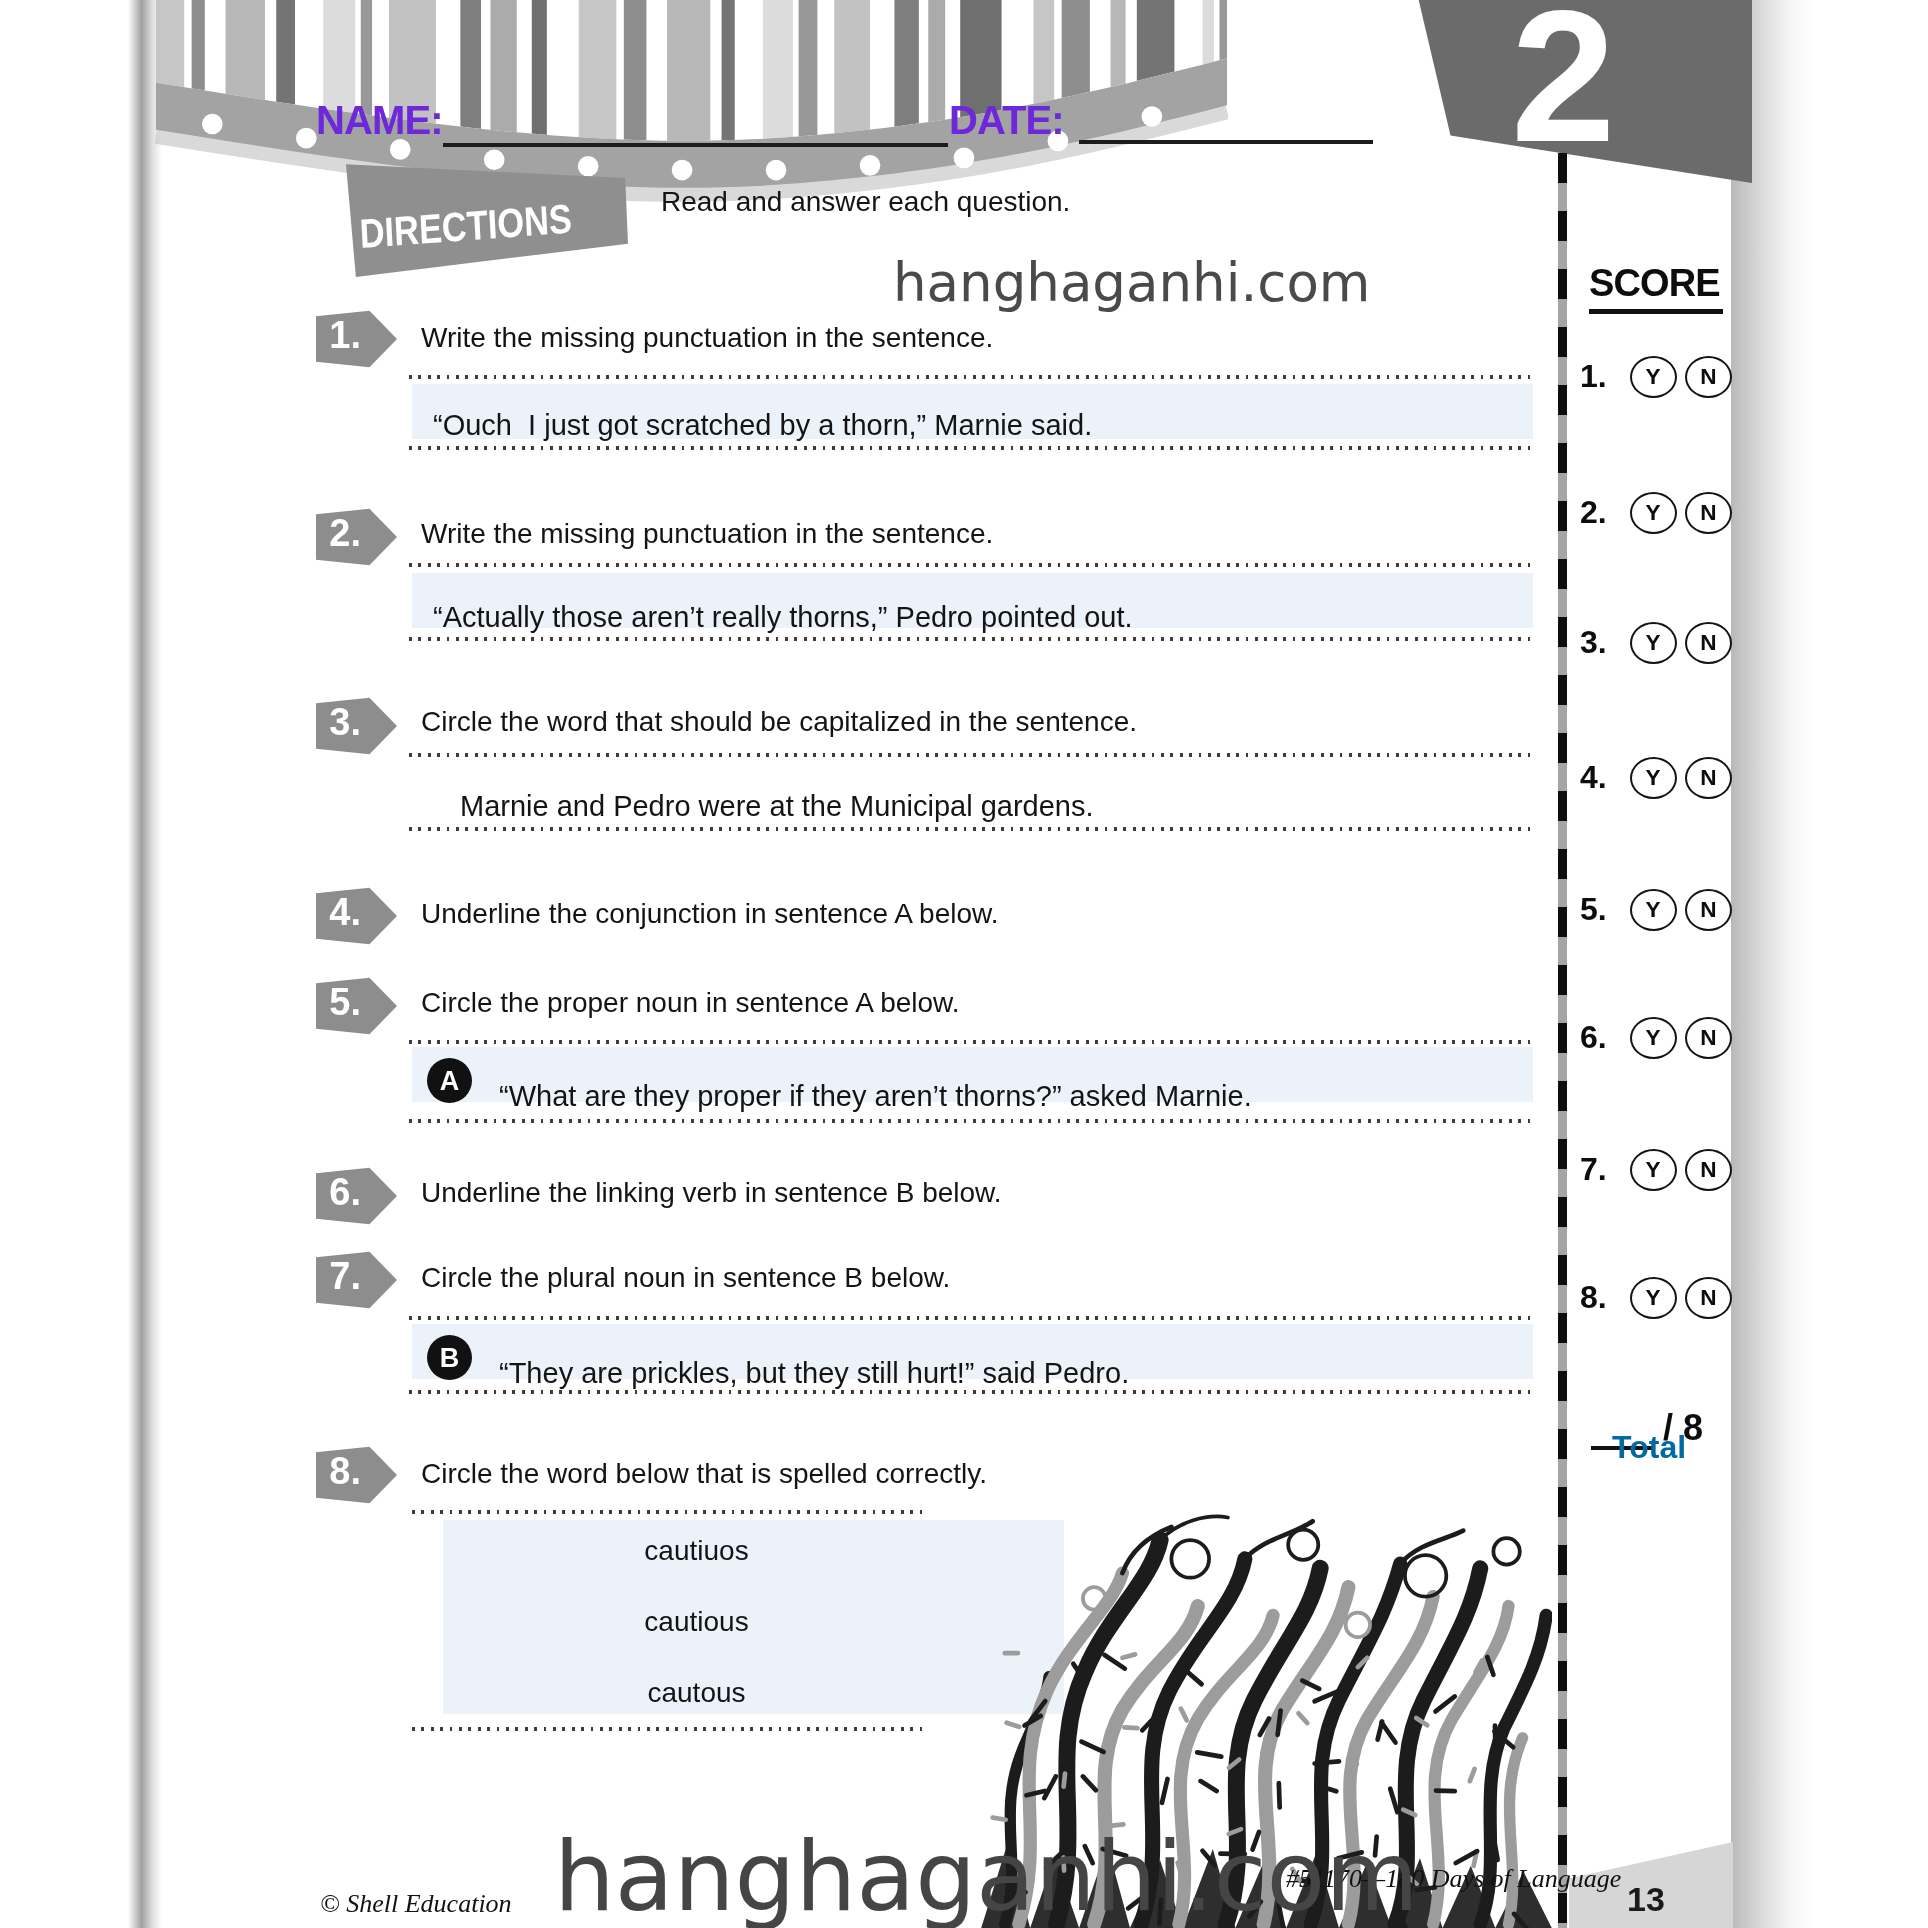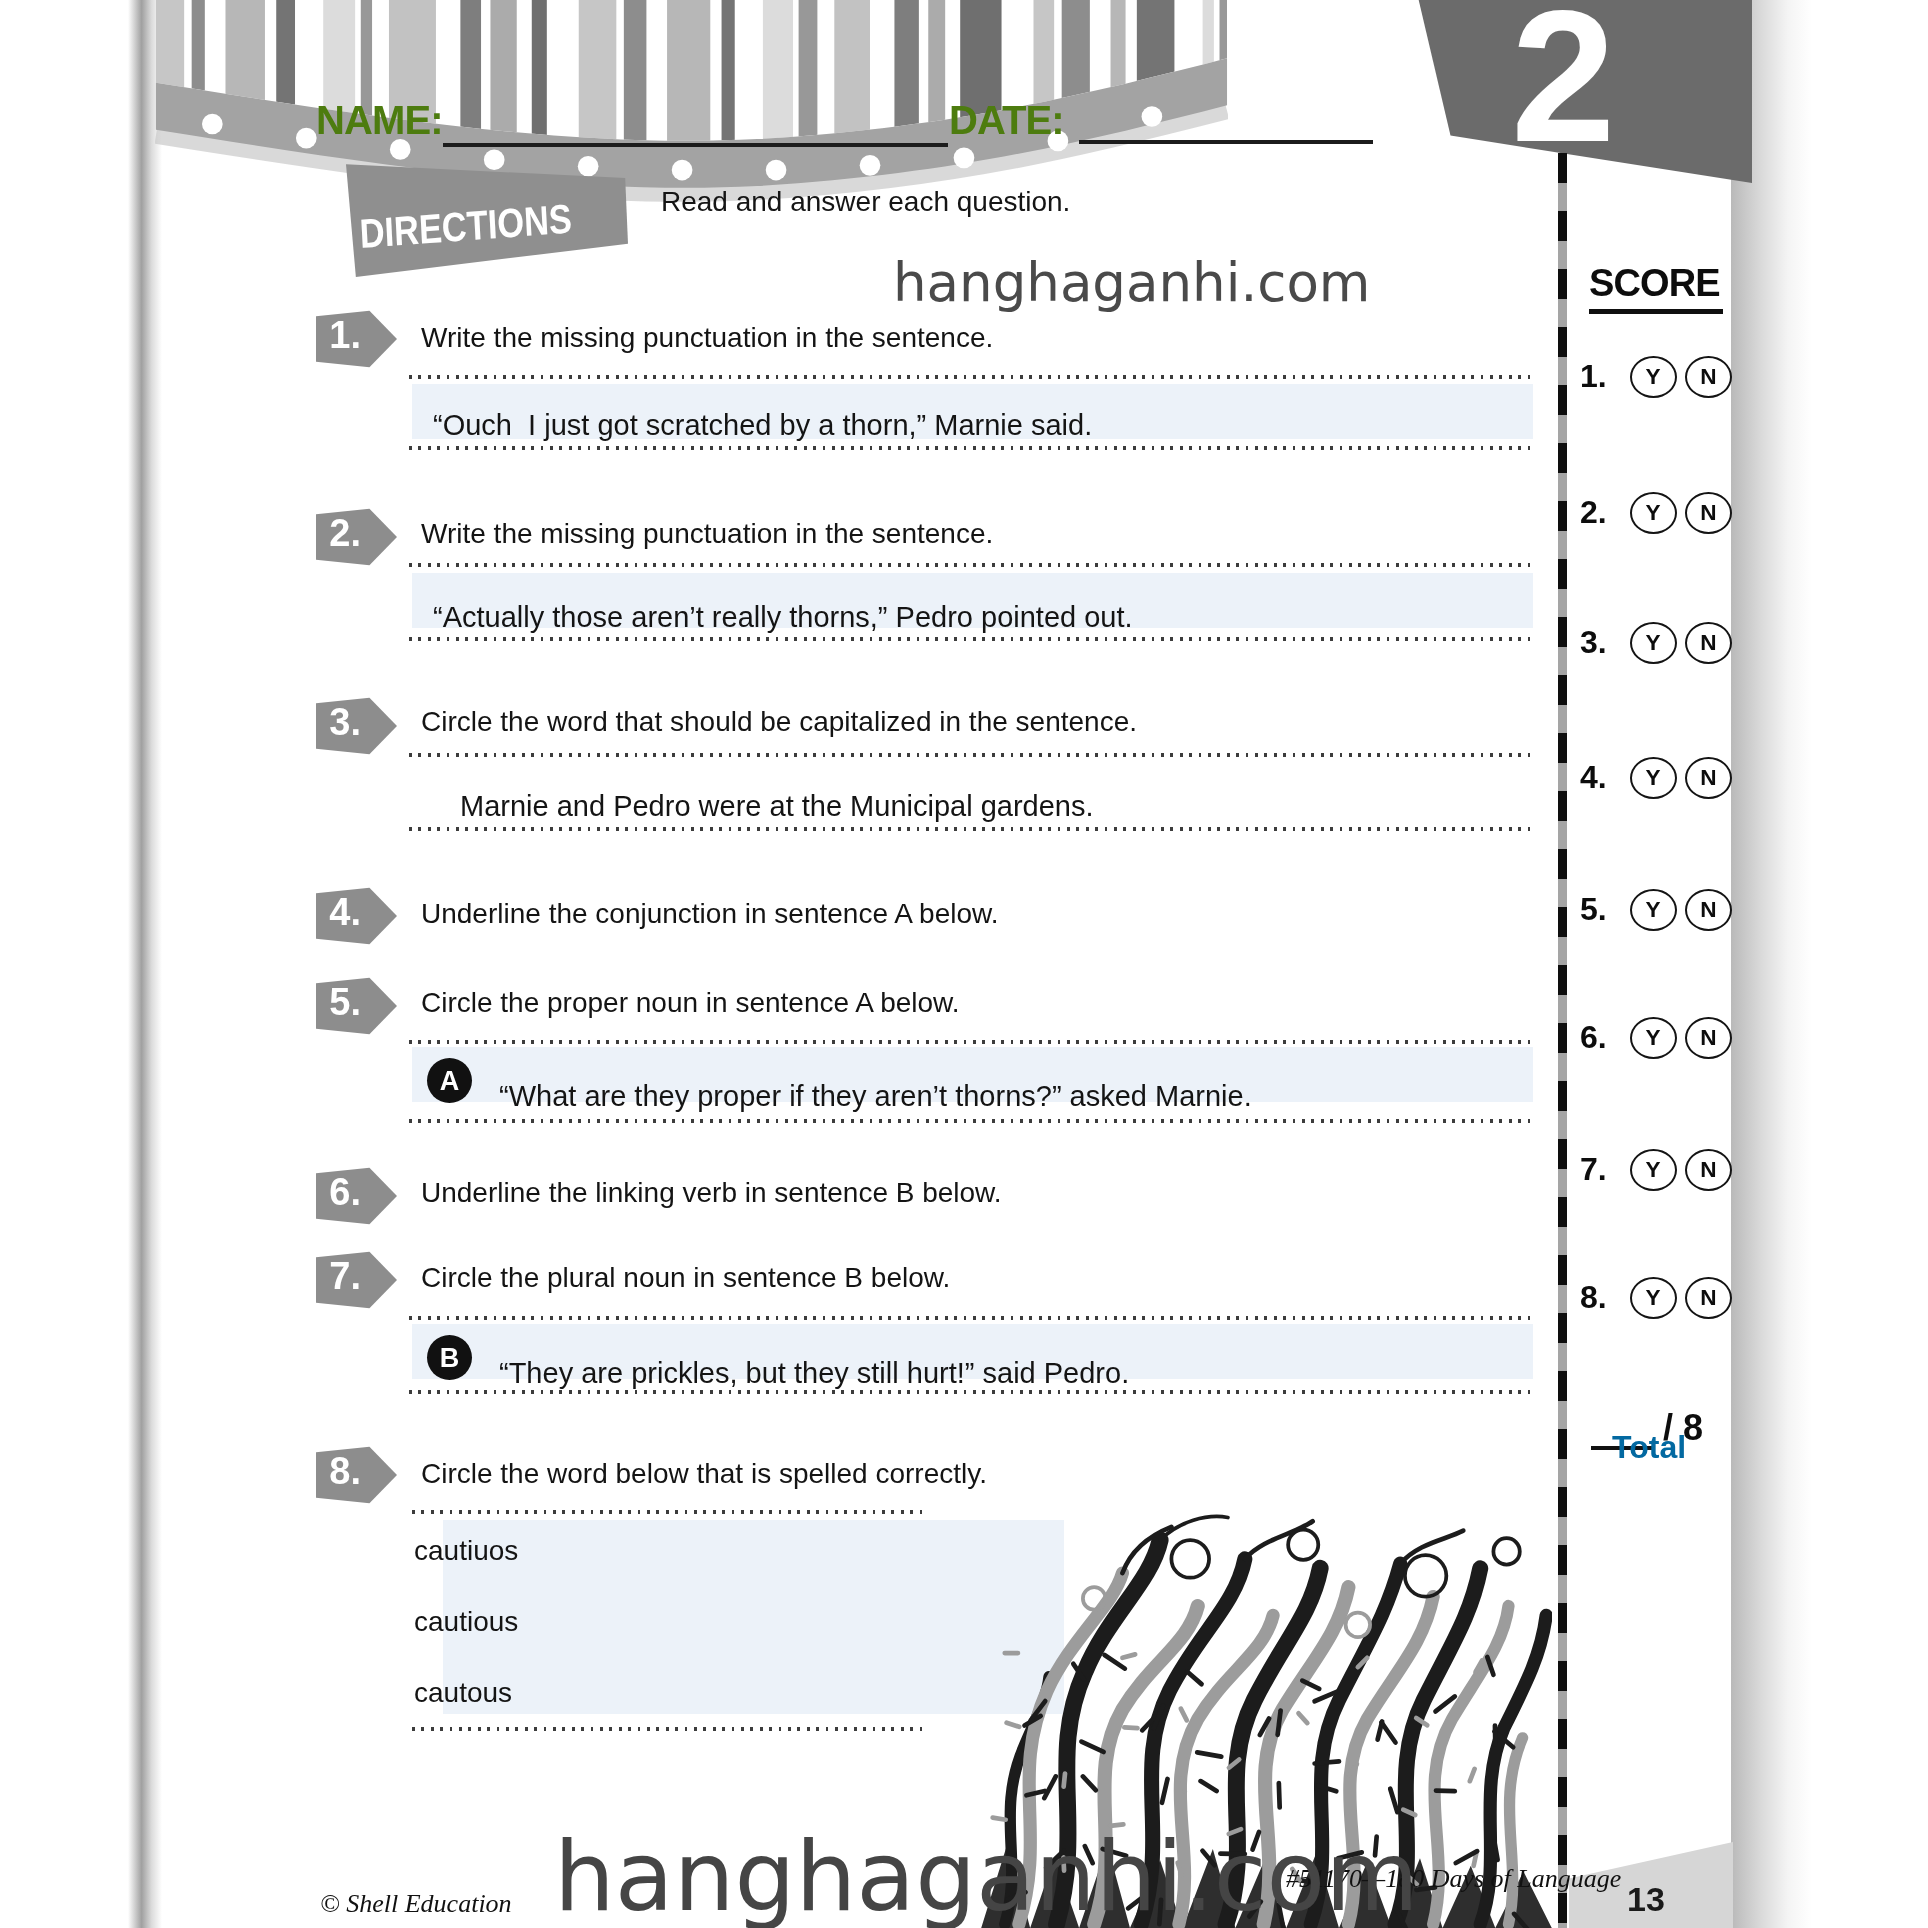--- a/index.html
+++ b/index.html
@@ -17,21 +17,21 @@
   .banner{left:155px;top:0;width:1073px;height:202px;}
 
   
   .day-badge{left:1417px;top:0;width:335px;height:226px;background:#6b6b6b;
     clip-path:polygon(0.5% 0,100% 0,100% 81%,10% 60%);
     filter:drop-shadow(0 5.6px 4.7px rgba(0,0,0,0.30));}
   .day-num{position:absolute;left:94px;top:-32px;font-size:188px;font-weight:700;color:#ffffff;
     letter-spacing:-3.8px;}
 
   
-  .hdr-label{font-weight:700;font-size:40px;letter-spacing:-0.9px;color:#4d7c0f;}
+  .hdr-label{font-weight:700;font-size:40px;letter-spacing:-0.9px;color:#6d28d9;}
   .hline{height:3.8px;background:#1c1c1c;}
 
   
   .dir-badge{left:346px;top:162px;width:282px;height:115px;background:#8f8f8f;
     clip-path:polygon(0 2%,99% 14%,100% 71%,3.5% 100%);
     filter:drop-shadow(2.8px 3.8px 2.8px rgba(0,0,0,0.25));}
   .dir-badge span{position:absolute;left:15px;bottom:19px;color:#ffffff;font-weight:700;
     font-size:41px;letter-spacing:0px;transform:scaleX(.84) rotate(-3.5deg);transform-origin:left bottom;
     white-space:nowrap;}
   .dir-text{left:661px;top:186px;font-size:28px;color:#151515;}
@@ -48,21 +48,21 @@
     font-weight:700;font-size:38px;}
   .q-text{left:421px;font-size:28px;color:#141414;white-space:nowrap;}
   .dotted{left:409px;width:1124px;height:3.8px;
     background-image:repeating-linear-gradient(90deg,#3c3c3c 0 2.8px,transparent 2.8px 9.4px);}
   .dotted.short{left:412px;width:514px;}
   .tint{left:412px;width:1121px;height:55px;background:rgba(205,222,238,0.38);}
   .sentence{left:433px;font-size:29px;color:#141414;white-space:pre;margin-top:12px;}
   .sent-badge{width:45px;height:45px;background:#111111;border-radius:50%;}
   .sent-badge span{position:absolute;left:0;top:7.5px;width:100%;text-align:center;color:#ffffff;
     font-weight:700;font-size:27px;}
-  .choices{left:414px;width:565px;text-align:left;}
+  .choices{left:414px;width:565px;text-align:center;}
   .choice{position:relative;font-size:28px;color:#141414;margin-bottom:39px;}
 
   
   .dash-sep{left:1558px;top:153px;width:9.4px;height:1775px;
     background:repeating-linear-gradient(180deg,#0e0e0e 0 30px,#a5a5a5 30px 58px);}
 
   
   .score-title{left:1589px;top:262px;font-size:38px;font-weight:700;letter-spacing:-0.9px;
     border-bottom:5.6px solid #0f0f0f;padding:0 3.8px 3.8px 0;color:#0d0d0d;}
   .score-row{left:1580px;height:45px;display:flex;align-items:center;gap:8.5px;}

